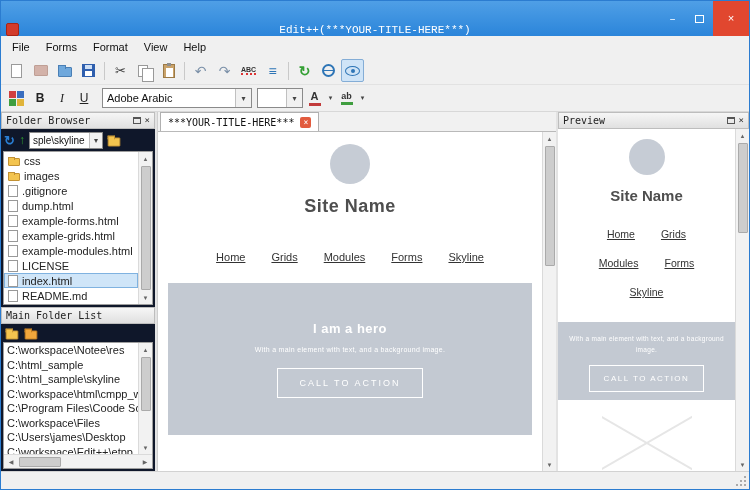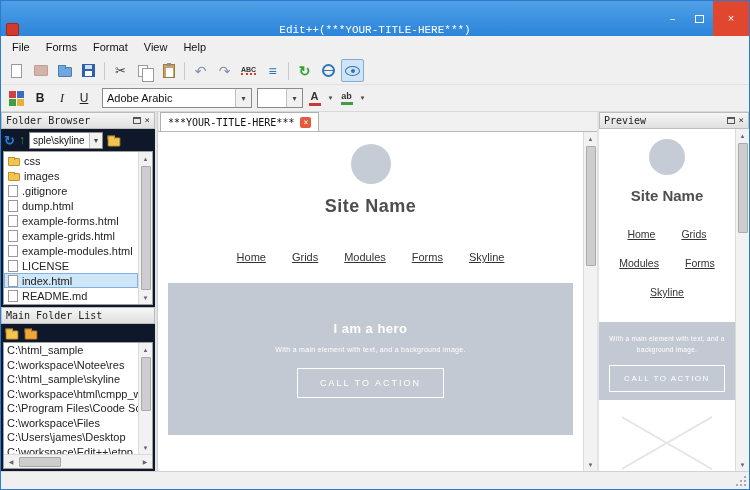--- a/index.html
+++ b/index.html
@@ -139,21 +139,21 @@
   .hero{ margin:20px 10px 0; height:152px; background:#c3c9d2; color:#fff; display:flex;
          flex-direction:column; align-items:center; justify-content:center; }
   .hero-title{ font-size:13px; font-weight:bold; letter-spacing:.5px; }
   .hero-sub{ font-size:7px; margin-top:10px; letter-spacing:.3px; }
   .cta{ margin-top:15px; border:1px solid #fff; padding:9px 22px; font-size:9px; letter-spacing:2px; color:#fff; }
   .phx{ position:relative; width:120px; height:80px; margin:30px auto 0; overflow:hidden; }
   .phx::before,.phx::after{ content:""; position:absolute; left:-12%; top:50%; width:124%; height:2px; background:#ececec; }
   .phx::before{ transform:rotate(26deg); } .phx::after{ transform:rotate(-26deg); }
 
   
-  .right-panel{ width:152px; flex:0 0 auto; display:flex; flex-direction:column; background:#f0f0f0;
+  .right-panel{ width:193px; flex:0 0 auto; display:flex; flex-direction:column; background:#f0f0f0;
                 border-left:2px solid #e3e3e3; }
   .pv-body{ flex:1; display:flex; min-height:0; }
   .pv-content{ flex:1; background:#fff; overflow:hidden; text-align:center; }
   .pv-avatar{ width:36px; height:36px; border-radius:50%; background:#c6ccd5; margin:10px auto 0; }
   .pv-name{ margin-top:12px; font-size:15px; font-weight:bold; color:#4e4e4e; }
   .pv-nav{ margin:24px auto 0; width:120px; display:flex; flex-wrap:wrap; justify-content:center;
            column-gap:26px; row-gap:17px; font-size:10.5px; }
   .pv-hero{ margin-top:24px; background:#c3c9d2; color:#fff; padding:11px 9px 0; height:78px; overflow:hidden; }
   .pv-sub{ font-size:6.5px; letter-spacing:.3px; line-height:1.7; }
   .pv-cta{ display:inline-block; margin-top:10px; border:1px solid #fff; padding:8px 14px; font-size:8px;
@@ -349,22 +349,22 @@
         <span>Main Folder List</span>
       </div>
       <div class="mfl-toolbar">
         <span class="i-folder yellow fold-sm"></span>
         <span class="i-folder orange fold-sm"></span>
       </div>
 
       <div class="pathwrap">
         <div class="pathbody">
           <div class="path-list">
+            <div class="path-row">C:\workspace\Notee\res</div>
             <div class="path-row">C:\html_sample</div>
-            <div class="path-row">C:\workspace\Notee\res</div>
             <div class="path-row">C:\html_sample\skyline</div>
             <div class="path-row">C:\workspace\html\cmpp_we</div>
             <div class="path-row">C:\Program Files\Coode Soft</div>
             <div class="path-row">C:\workspace\Files</div>
             <div class="path-row">C:\Users\james\Desktop</div>
             <div class="path-row">C:\workspace\Edit++\etpp_s</div>
             <div class="path-row">C:\workspace</div>
           </div>
           <div class="vsb">
             <span class="sarrow">▲</span>

